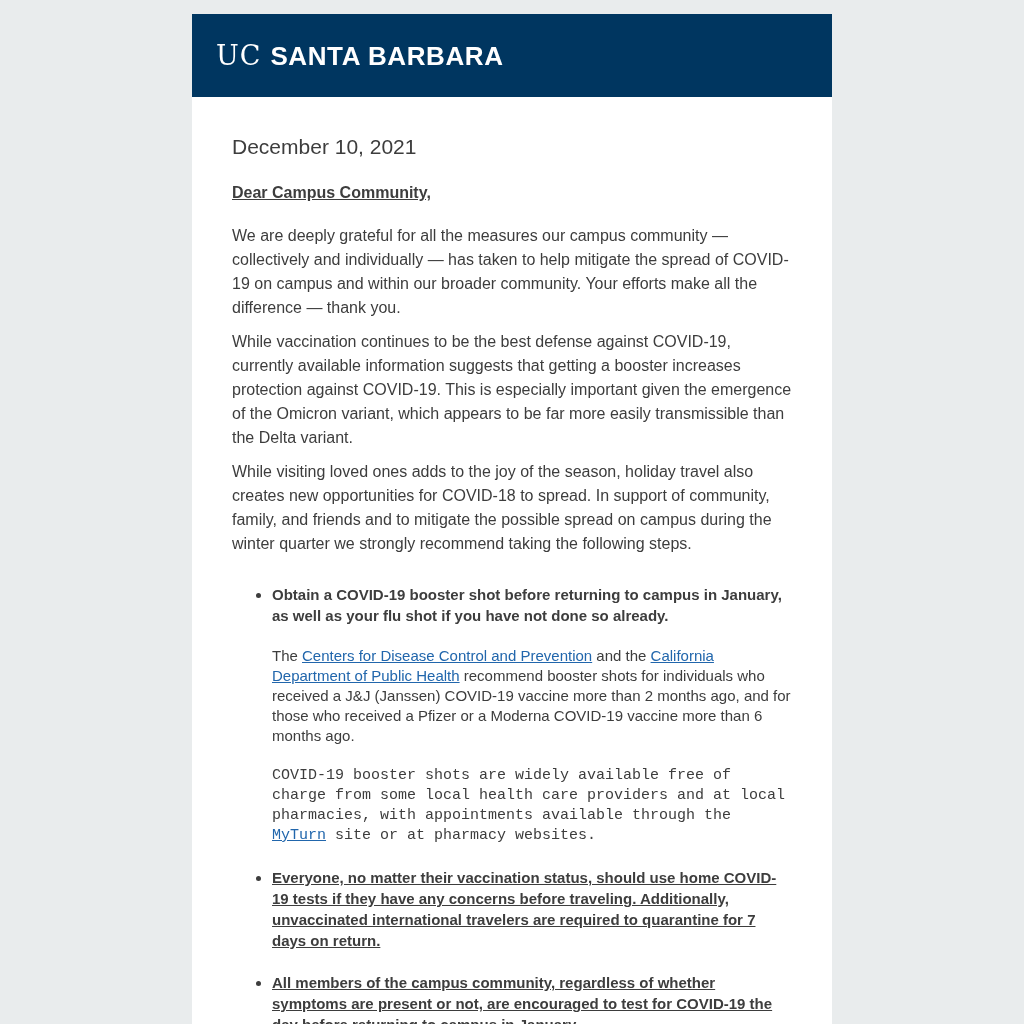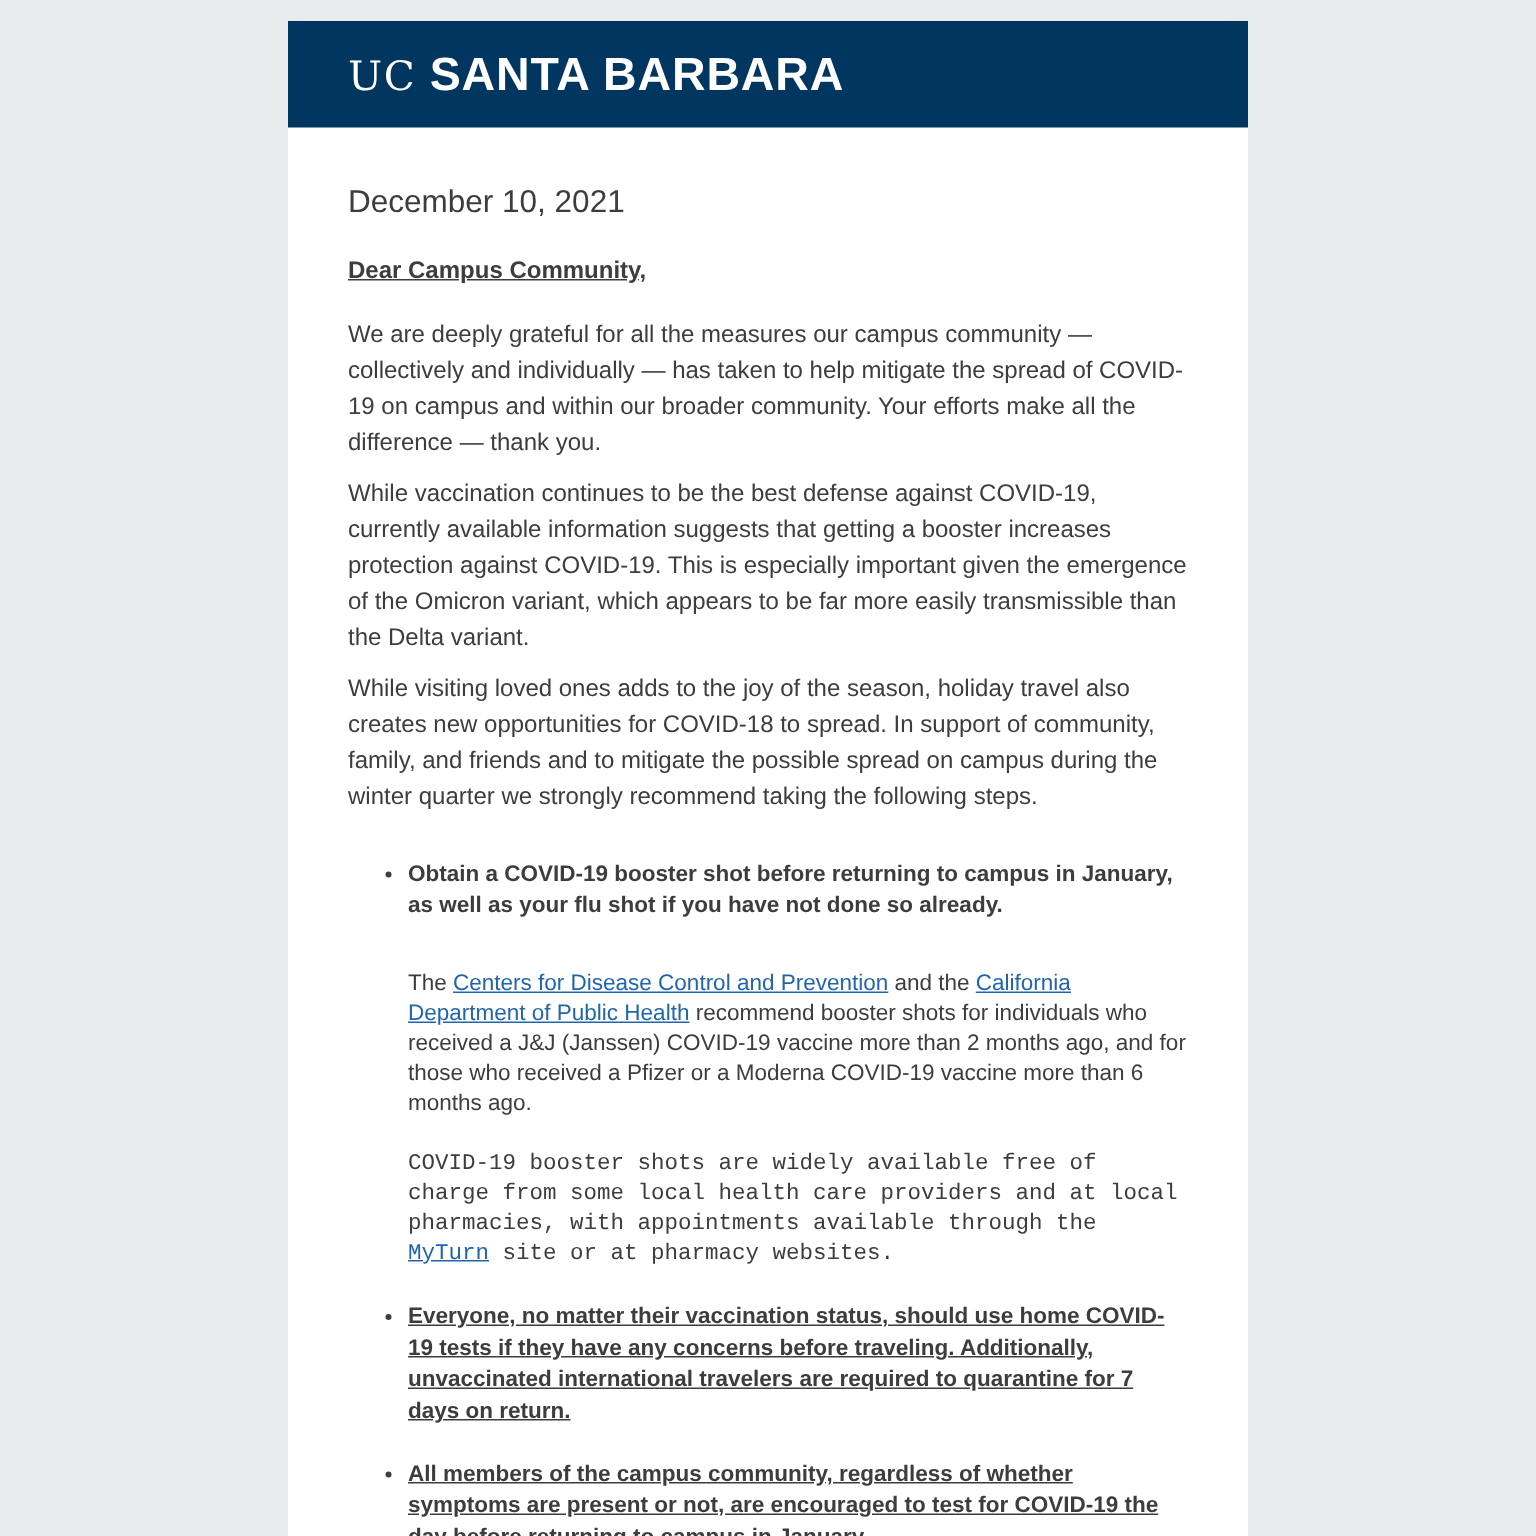--- a/index.html
+++ b/index.html
@@ -13,56 +13,56 @@
     padding-top: 14px;
   }
   .email-card {
     width: 640px;
     margin: 0 auto;
     background: #ffffff;
     min-height: 1010px;
   }
   .banner {
     background: #003660;
-    height: 71px;
+    height: 83px;
     display: flex;
     align-items: center;
-    padding: 0 40px;
+    padding: 0 24px;
   }
   .logo { display: flex; align-items: baseline; white-space: nowrap; }
   .logo-uc {
     font-family: "DejaVu Serif", serif;
     color: #ffffff;
     font-size: 27px;
     font-weight: 400;
     letter-spacing: 1px;
     margin-right: 9px;
   }
   .logo-campus {
     color: #ffffff;
-    font-size: 31px;
+    font-size: 26px;
     font-weight: bold;
     letter-spacing: 0.6px;
   }
   .content { padding: 38px 40px 40px 40px; }
   .date { font-size: 21px; margin-bottom: 25px; }
   .salutation { font-size: 16px; font-weight: bold; margin-bottom: 22px; text-decoration: underline; }
   .para { font-size: 16px; line-height: 24px; margin-bottom: 10px; }
   ul.recommendations {
     margin-top: 28px;
     padding-left: 40px;
     list-style: disc outside;
   }
   ul.recommendations li { margin-bottom: 21px; }
   ul.recommendations li:last-child { margin-bottom: 0; }
   .bullet-heading {
     font-size: 15px;
     font-weight: bold;
     line-height: 21px;
-    margin-bottom: 32px;
+    margin-bottom: 20px;
   }
   li > .bullet-heading:last-child { margin-bottom: 0; text-decoration: underline; }
   .bullet-body {
     font-size: 15px;
     line-height: 20px;
     margin-bottom: 20px;
   }
   li > .bullet-body:last-child { margin-bottom: 0; font-family: Liberation Mono, monospace; }
   a.link {
     color: #2166ac;

